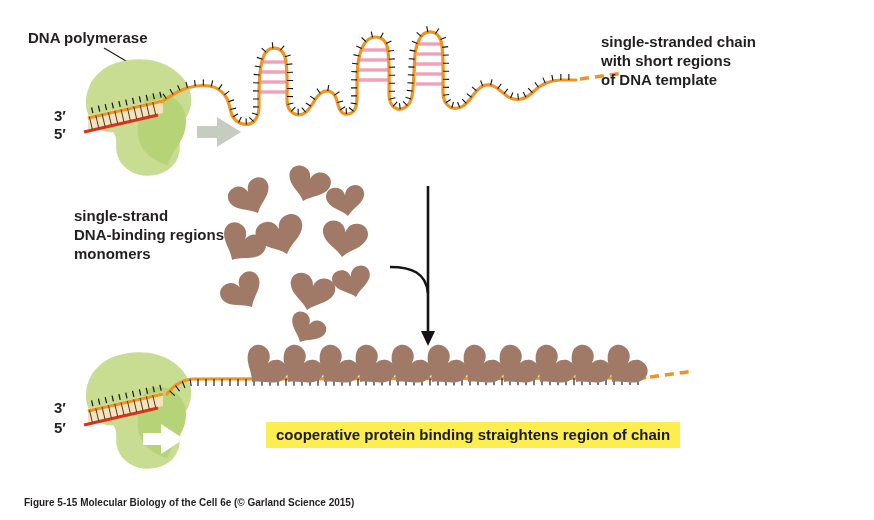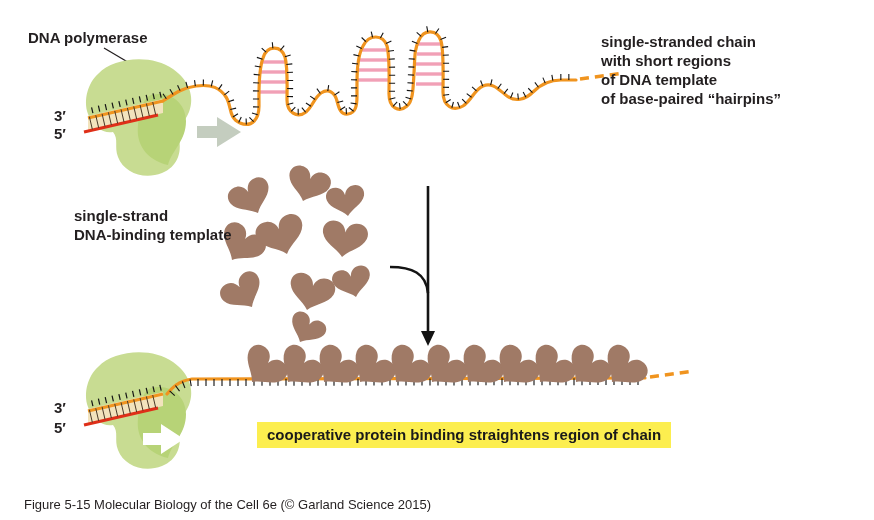--- a/index.html
+++ b/index.html
@@ -3,21 +3,21 @@
 <meta charset="utf-8">
 <style>
   html,body{margin:0;padding:0;background:#ffffff;}
   .stage{position:relative;width:874px;height:520px;background:#fff;overflow:hidden;
          font-family:"Liberation Sans",sans-serif;}
   .stage svg{position:absolute;left:0;top:0;}
   .lbl{position:absolute;color:#231f20;font-weight:700;font-size:15px;line-height:19px;white-space:nowrap;}
   .prime{position:absolute;color:#231f20;font-weight:700;font-size:15px;line-height:15px;}
   .highlight{position:absolute;background:#fcee4f;color:#1a1a1a;font-weight:700;font-size:15px;
              line-height:18px;padding:4px 10px;white-space:nowrap;}
-  .caption{position:absolute;color:#231f20;font-weight:400;font-size:13px;white-space:nowrap;}
+  .caption{position:absolute;color:#231f20;font-weight:700;font-size:10px;white-space:nowrap;}
 </style>
 </head>
 <body>
 
 <div class="stage">
 
 <svg width="874" height="520" viewBox="0 0 874 520">
   <defs>
     <path id="heart" d="M0,0 C-8,-10 -22,-13 -26,-25 C-29,-35 -21,-43 -11,-41 C-5,-40 -1,-35 0,-29 C1,-35 5,-40 11,-41 C21,-43 29,-35 26,-25 C22,-13 8,-10 0,0 Z"></path>
   </defs>
@@ -334,28 +334,28 @@
 
 <div class="lbl" style="left:28px;top:28px;">DNA polymerase</div>
 
 <div class="prime" style="left:54px;top:108px;">3′</div>
 <div class="prime" style="left:54px;top:126px;">5′</div>
 
 <div class="lbl" style="left:601px;top:32px;">
   <div>single-stranded chain</div>
   <div>with short regions</div>
   <div>of DNA template</div>
-  <div>of base-paired “hairpins”</div>
 </div>
 
 <div class="lbl" style="left:52px;top:206px;margin-left:22px;">
   <div>single-strand</div>
-  <div>DNA-binding template</div>
+  <div>DNA-binding regions</div>
+  <div>monomers</div>
 </div>
 
 <div class="prime" style="left:54px;top:400px;">3′</div>
 <div class="prime" style="left:54px;top:420px;">5′</div>
 
-<div class="highlight" style="left:257px;top:422px;text-align:center;">cooperative protein binding straightens region of chain</div>
+<div class="highlight" style="left:266px;top:422px;text-align:center;">cooperative protein binding straightens region of chain</div>
 
 <div class="caption" style="left:24px;top:497px;">Figure 5-15 Molecular Biology of the Cell 6e (© Garland Science 2015)</div>
 
 </div>
 
 </body></html>

